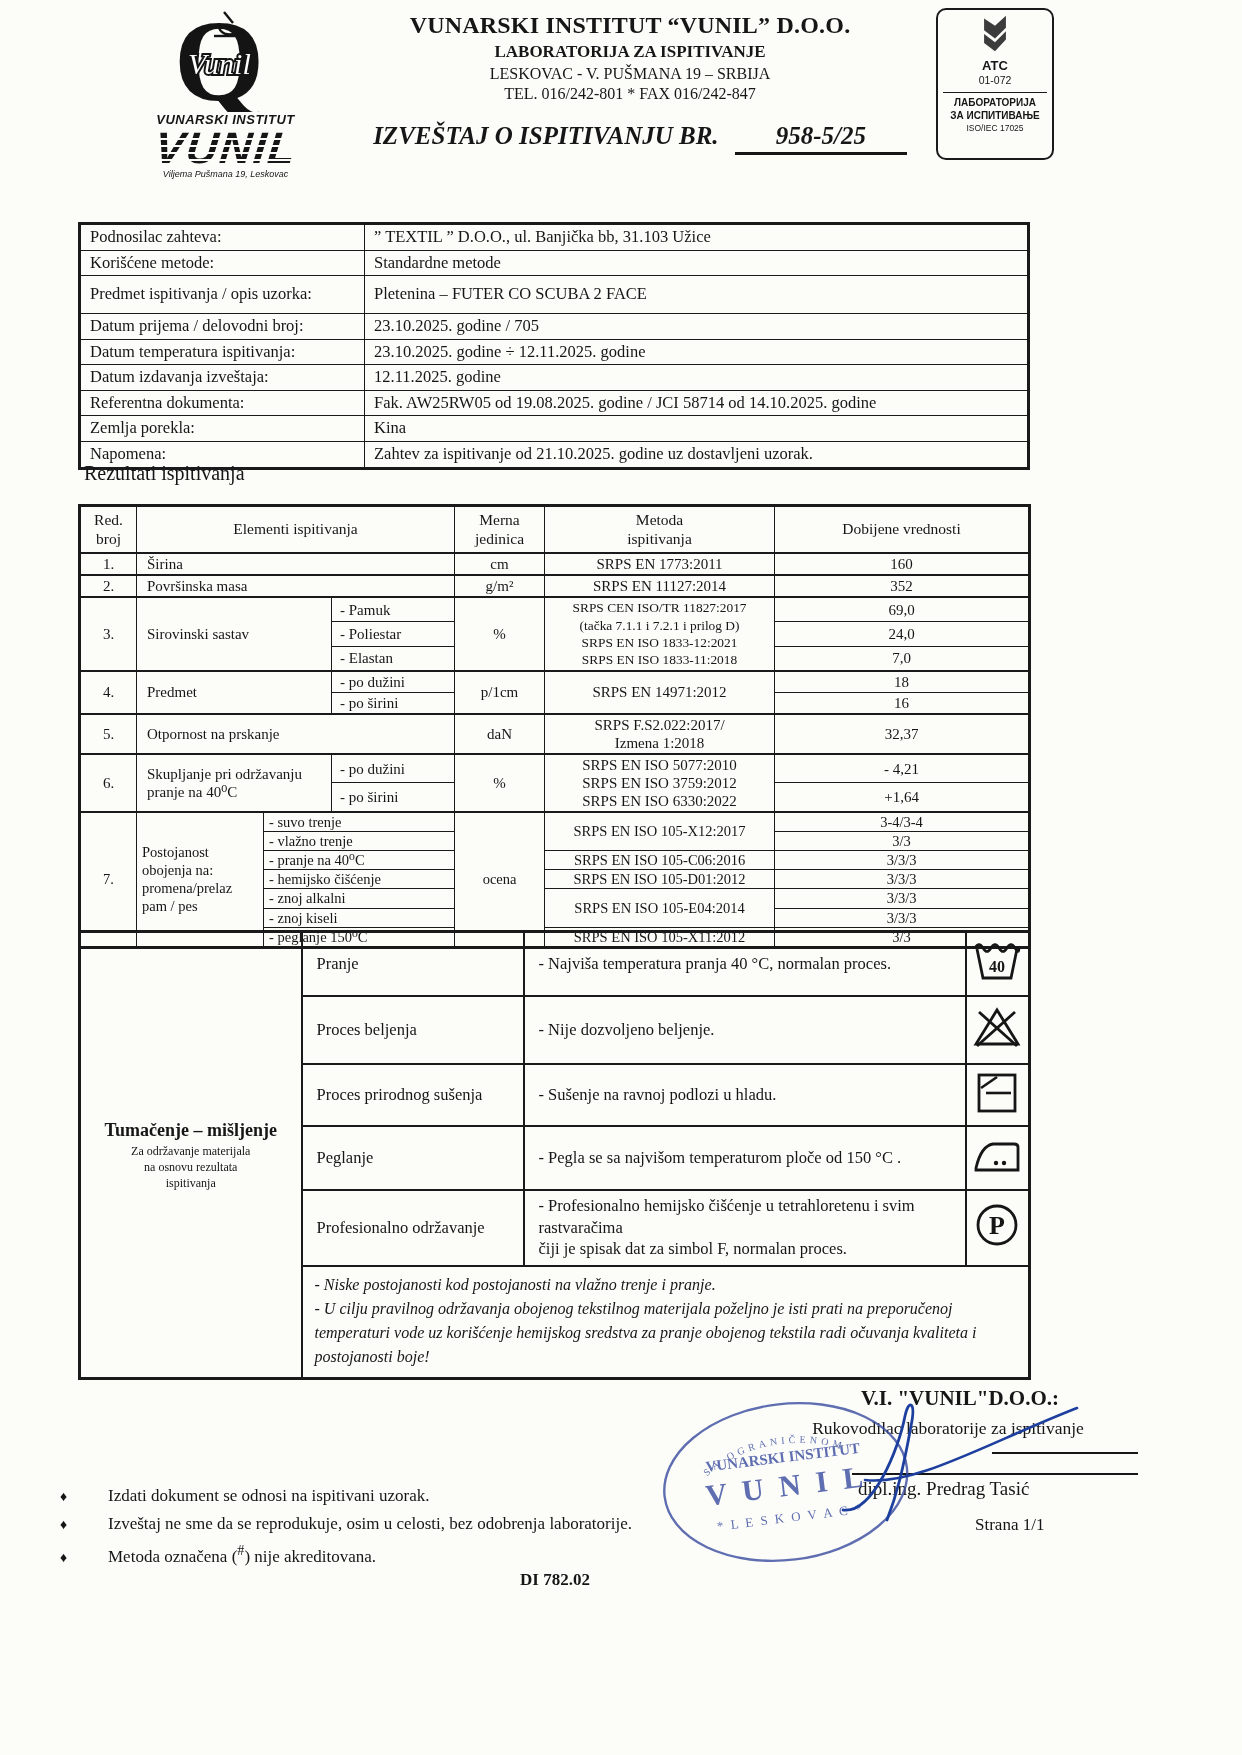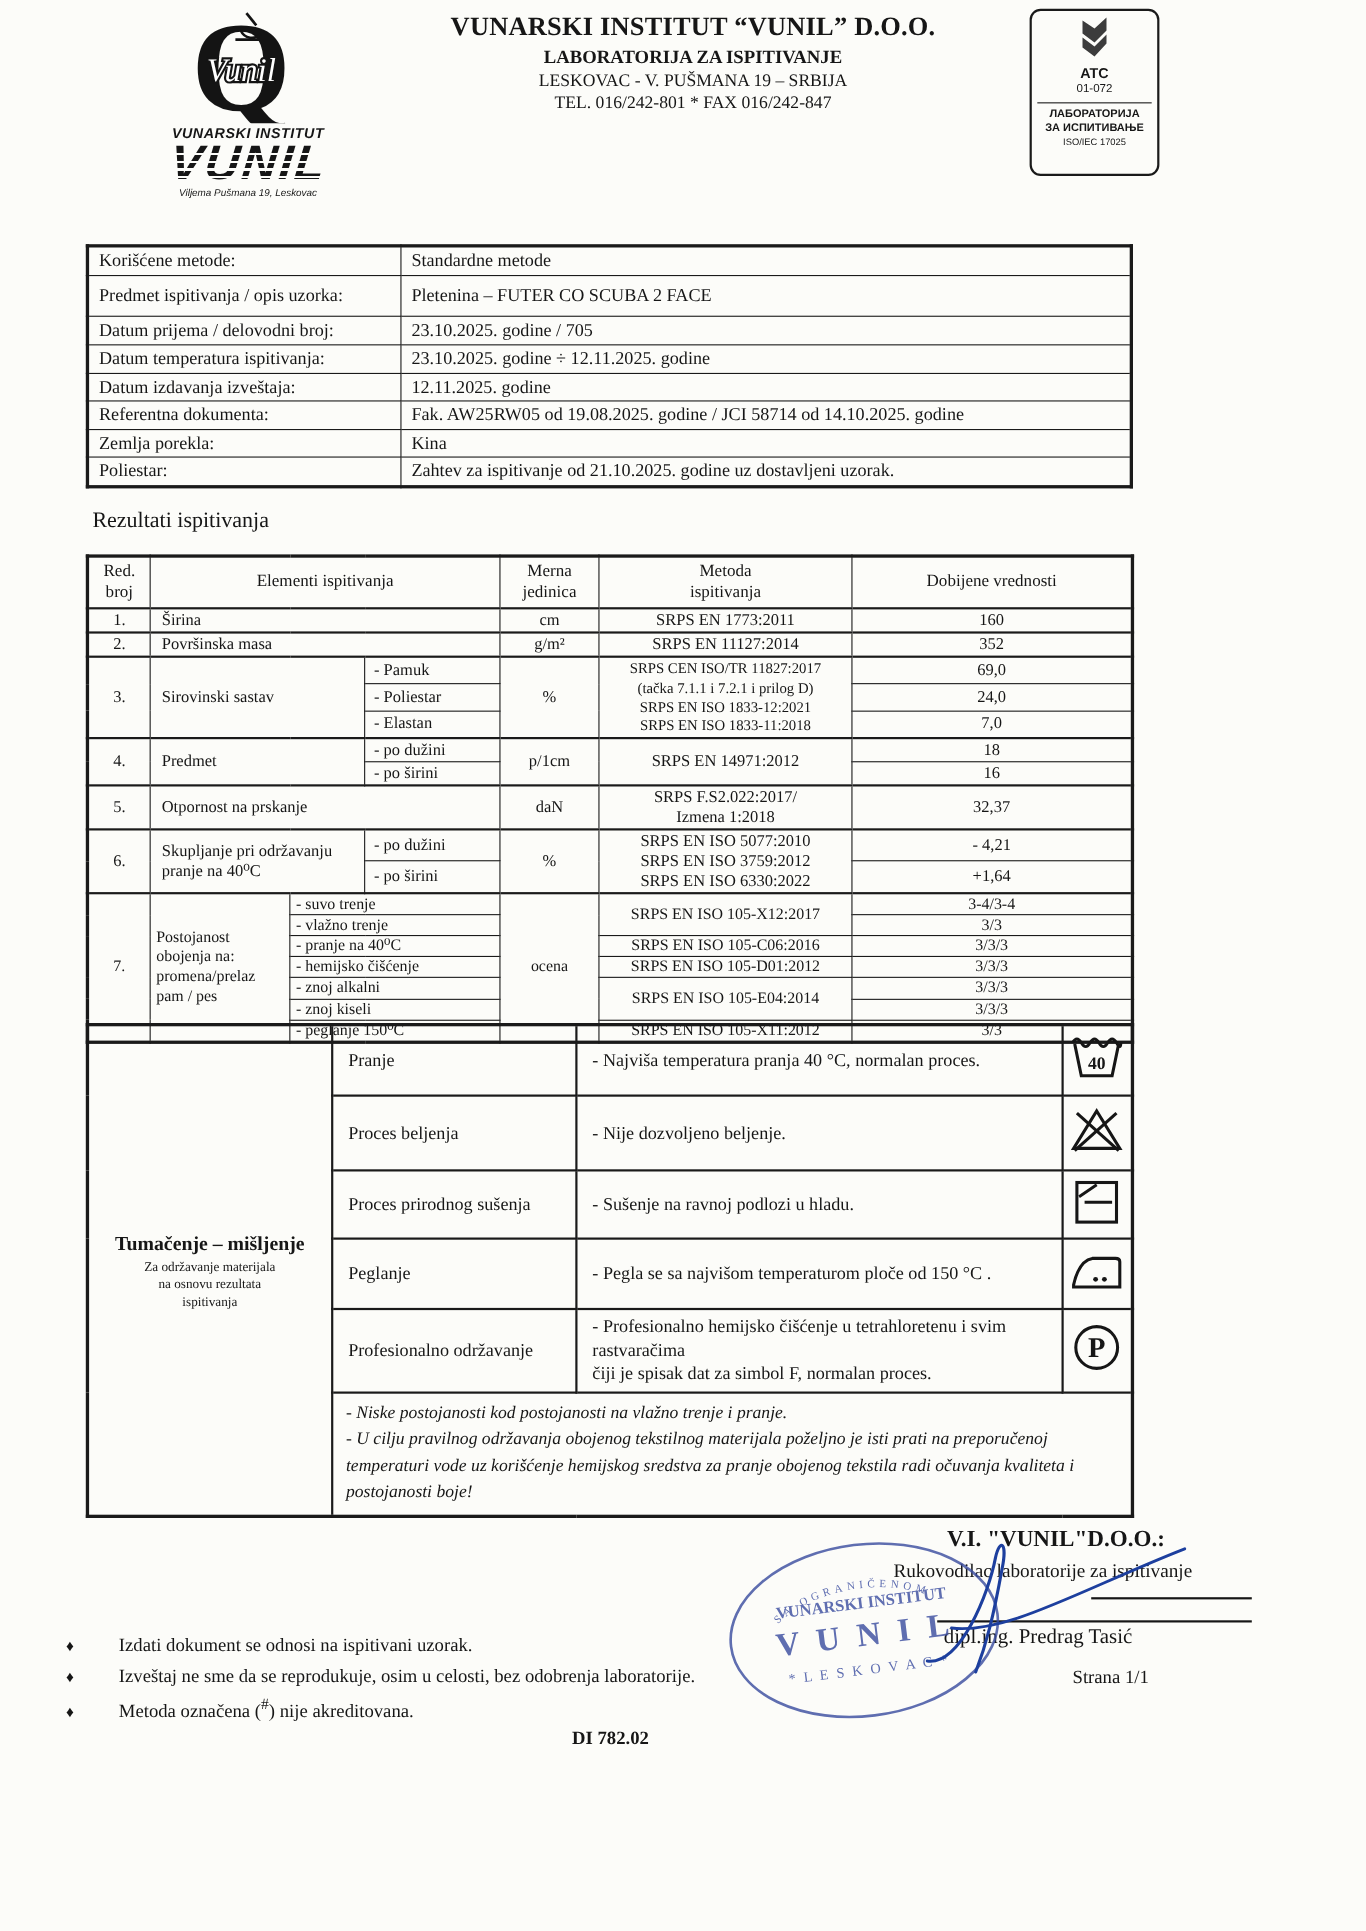--- a/index.html
+++ b/index.html
@@ -115,36 +115,44 @@
     <div class="logo-addr">Viljema Pušmana 19, Leskovac</div>
   </div>
 
   <div class="header-center">
     <div class="org-name">VUNARSKI INSTITUT “VUNIL” D.O.O.</div>
     <div class="lab-line">LABORATORIJA ZA ISPITIVANJE</div>
     <div class="addr-line">LESKOVAC - V. PUŠMANA 19 – SRBIJA</div>
     <div class="tel-line">TEL. 016/242-801 * FAX  016/242-847</div>
   </div>
 
+  <div class="report-line">
+    <span>IZVEŠTAJ O ISPITIVANJU BR.</span>
+    <span class="report-number">958-5/25</span>
+  </div>
 
   <div class="acc-box">
     <svg width="40" height="38" viewBox="0 0 44 40">
       <path d="M10,3 L22,11 L34,0 L34,13 L22,25 L10,16 Z" fill="#3c3c3c"></path>
       <path d="M10,20 L22,29 L34,17 L34,26 L22,39 L10,30 Z" fill="#3c3c3c"></path>
     </svg>
     <div class="acc-acronym">ATC</div>
     <div class="acc-code">01-072</div>
     <hr class="acc-divider">
     <div class="acc-label">ЛАБОРАТОРИЈА
 ЗА ИСПИТИВАЊЕ</div>
     <div class="acc-standard">ISO/IEC 17025</div>
   </div>
 
   <table class="info-table">
     <tbody>
+        <tr>
+      <td class="lbl">Podnosilac zahteva:</td>
+      <td>” TEXTIL ” D.O.O., ul. Banjička bb, 31.103 Užice</td>
+    </tr>
     <tr>
       <td class="lbl">Korišćene metode:</td>
       <td>Standardne metode</td>
     </tr>
     <tr class="tall">
       <td class="lbl">Predmet ispitivanja / opis uzorka:</td>
       <td>Pletenina – FUTER CO SCUBA 2 FACE</td>
     </tr>
     <tr>
       <td class="lbl">Datum prijema / delovodni broj:</td>
@@ -160,21 +168,21 @@
     </tr>
     <tr>
       <td class="lbl">Referentna dokumenta:</td>
       <td>Fak. AW25RW05 od 19.08.2025. godine  /   JCI 58714 od 14.10.2025. godine</td>
     </tr>
     <tr>
       <td class="lbl">Zemlja porekla:</td>
       <td>Kina</td>
     </tr>
     <tr>
-      <td class="lbl">Poliestar:</td>
+      <td class="lbl">Napomena:</td>
       <td>Zahtev za ispitivanje od 21.10.2025. godine uz dostavljeni uzorak.</td>
     </tr>
   </tbody>
     </table>
 
   <div class="results-heading">Rezultati ispitivanja</div>
 
   <table class="results-table">
     <colgroup>
       <col style="width:57px">

